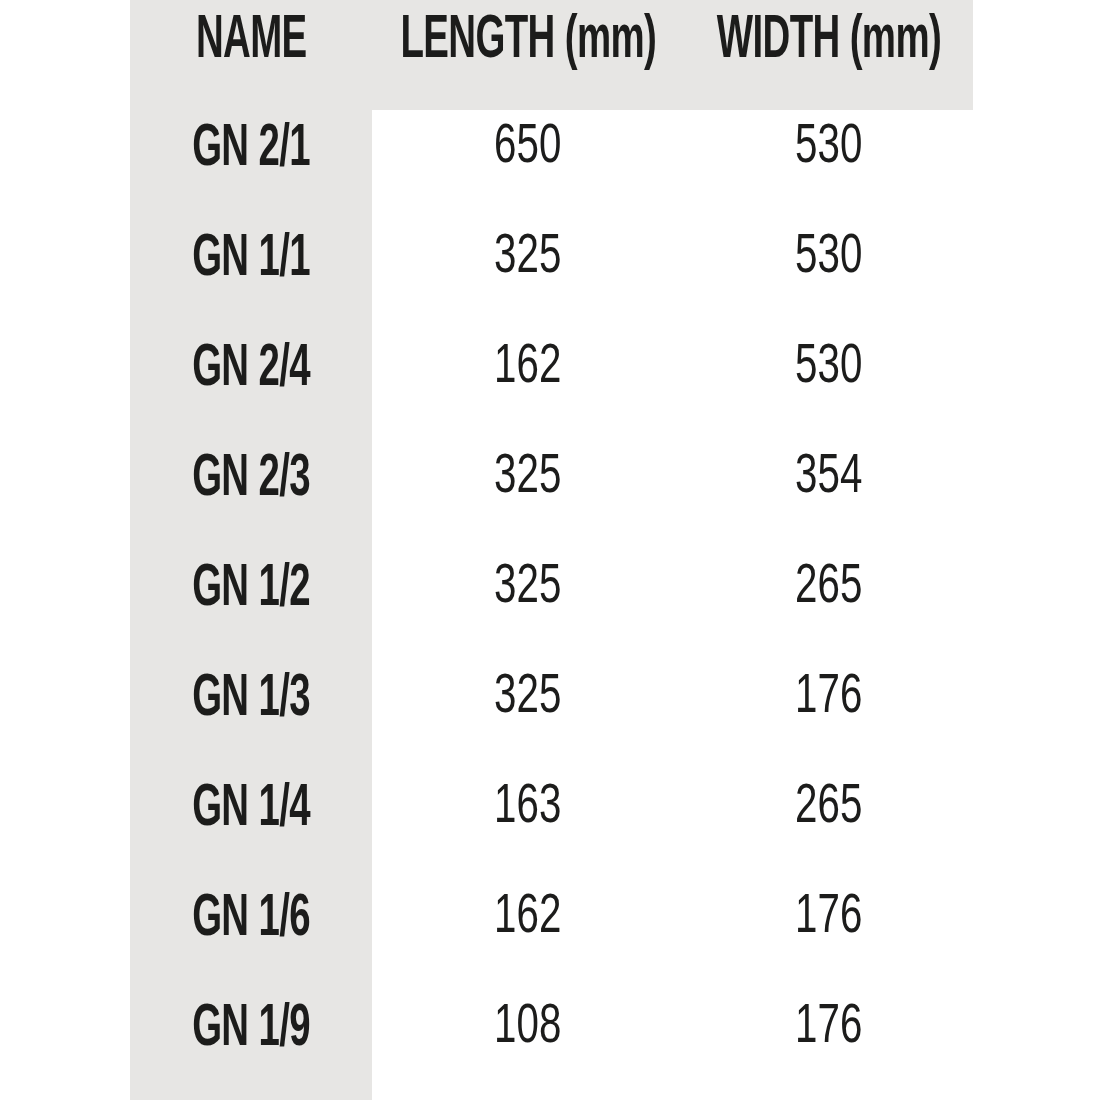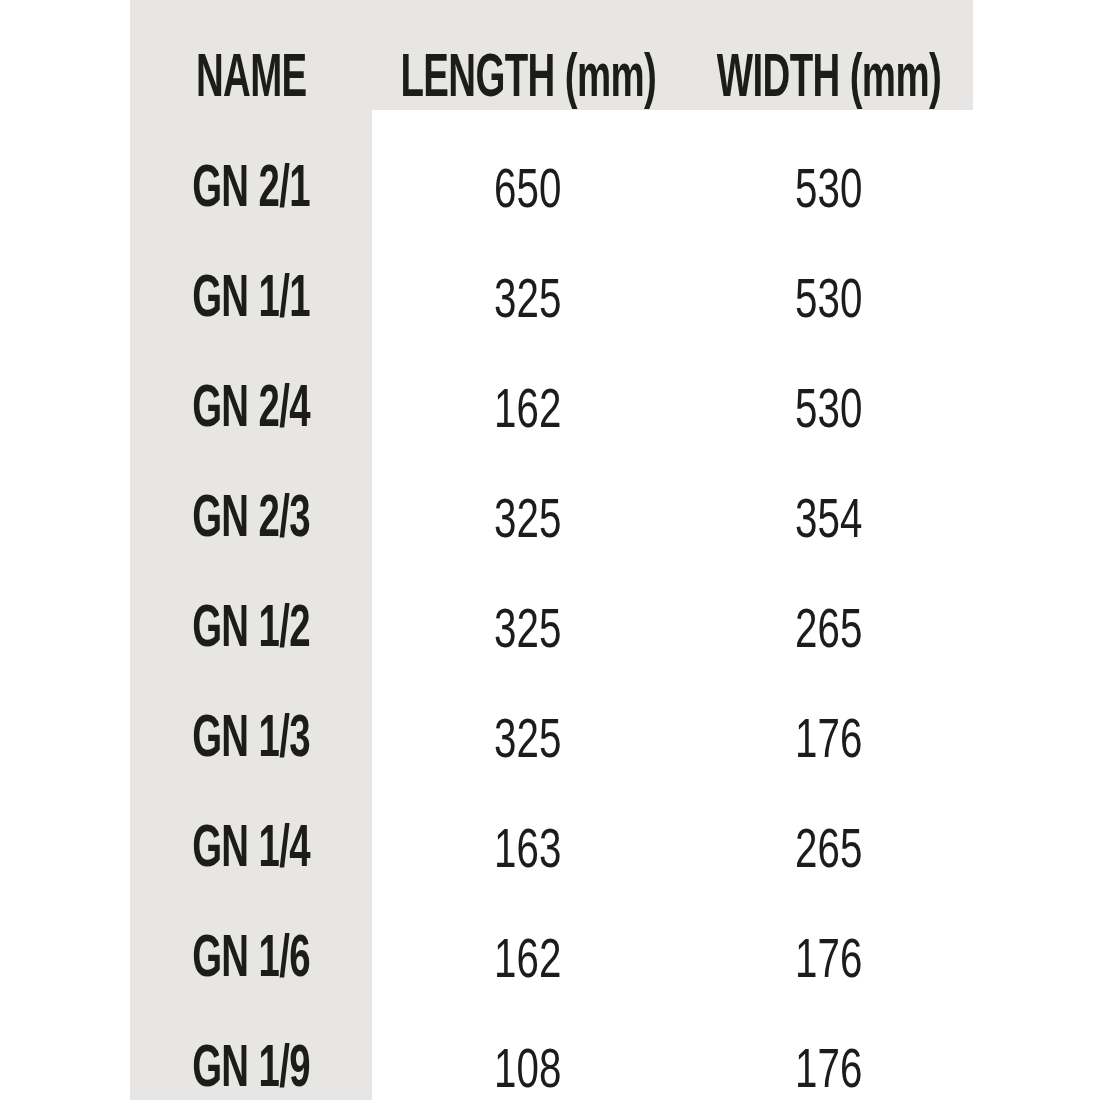--- a/index.html
+++ b/index.html
@@ -22,21 +22,21 @@
     top: 0;
     width: 843px;
     height: 1100px;
     display: grid;
     grid-template-columns: 242px 312px 289px;
     grid-auto-rows: 110px;
   }
   .row { display: contents; }
   .cell {
     display: flex;
-    align-items: flex-end;
+    align-items: flex-start;
     justify-content: center;
     background: #ffffff;
   }
   .cell.band {
     background: var(--band, #e7e6e4);
   }
   
   .t {
     display: inline-block;
     white-space: nowrap;

